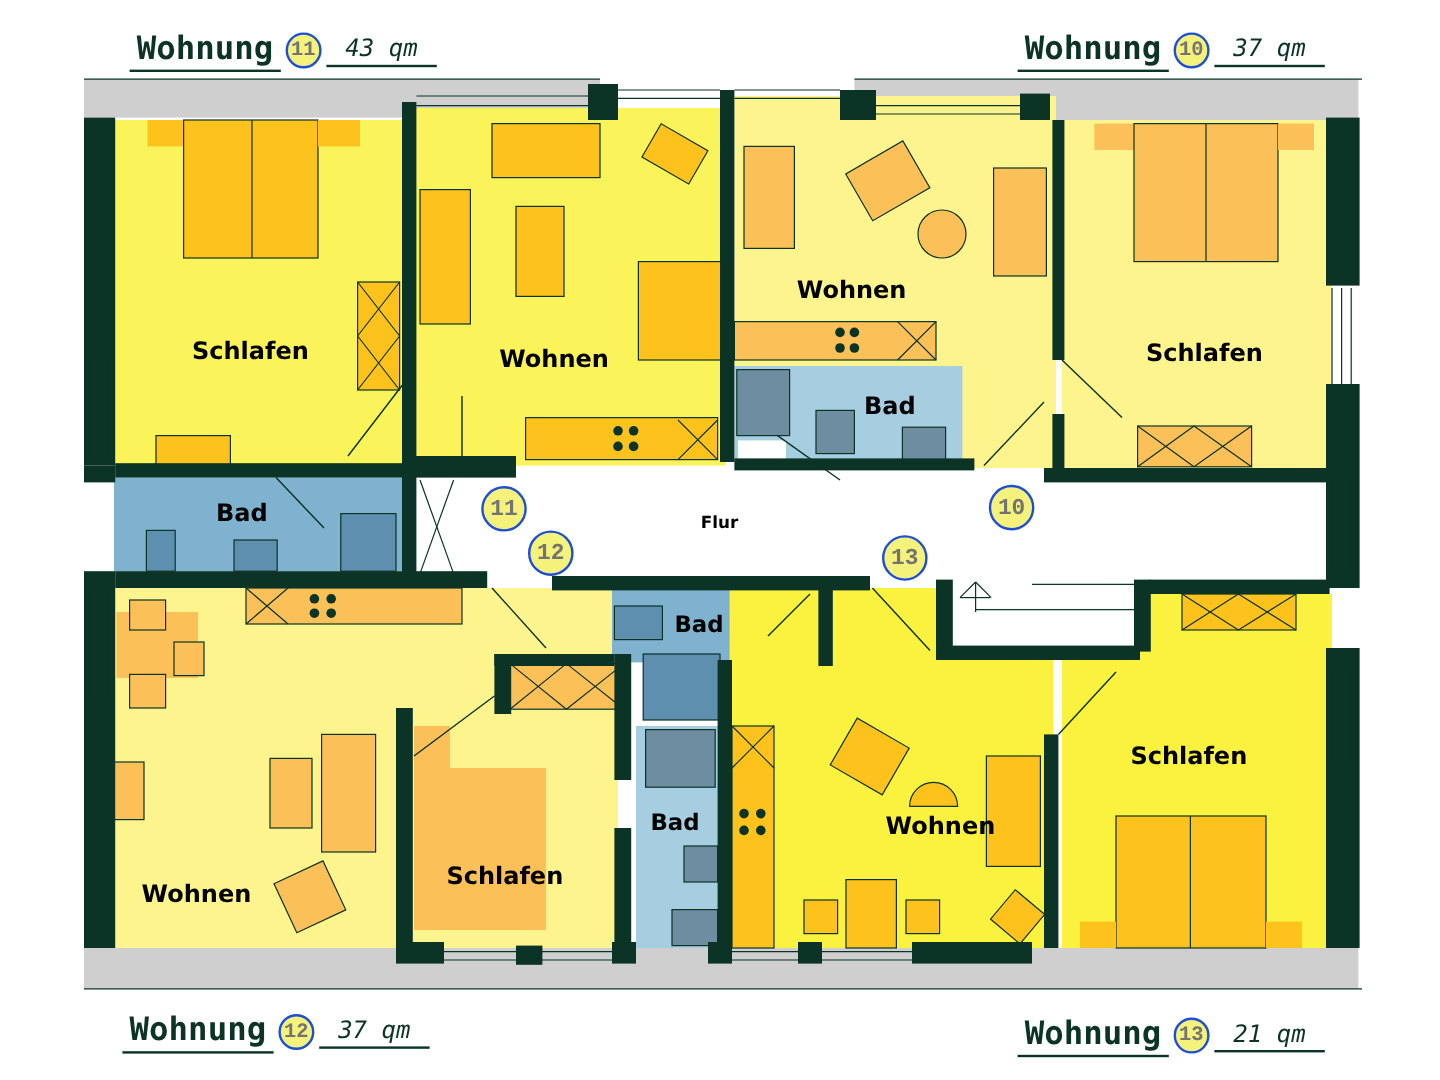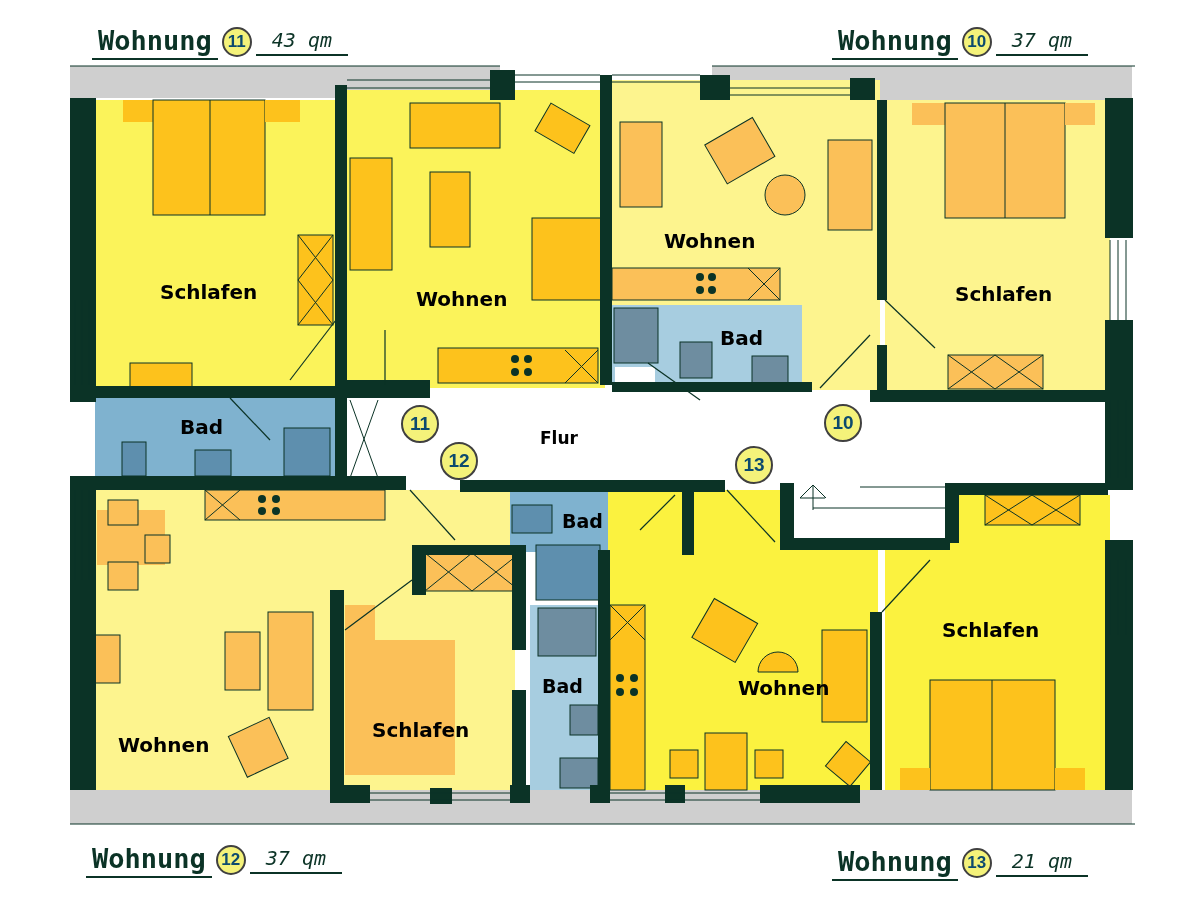--- a/index.html
+++ b/index.html
@@ -1,20 +1,20 @@
 <!DOCTYPE html>
 <html><head>
 <meta charset="utf-8">
 <style>
   html, body { margin:0; padding:0; background:#ffffff; }
   body { width:1200px; height:900px; position:relative; overflow:hidden; font-family:"DejaVu Sans", sans-serif; }
   .lbl { position:absolute; color:#000000; font-family:"DejaVu Sans", sans-serif; font-weight:bold; letter-spacing:0px; white-space:nowrap; }
-  .title-row { position:absolute; display:flex; align-items:center; height:40px; }
+  .title-row { position:absolute; display:flex; align-items:center; height:40px;margin-left:16px; }
   .title-row .word { font-family:"DejaVu Sans Mono", monospace; font-size:27px; font-weight:bold; color:#0b3326; border-bottom:2px solid #0b3326; padding:0 6px 2px 6px; }
-  .badge { display:inline-flex; align-items:center; justify-content:center; width:30px; height:30px; border-radius:50%; border:2px solid #404040; background:#f4f27a; color:#0c4a6e; font-weight:bold; font-size:17px; font-family:Liberation Sans, sans-serif; margin:0 4px; box-sizing:border-box; }
+  .badge { display:inline-flex; align-items:center; justify-content:center; width:30px; height:30px; border-radius:50%; border:2px solid #1d4ed8; background:#f4f27a; color:#737373; font-weight:bold; font-size:17px; font-family:Liberation Mono, monospace; margin:0 4px; box-sizing:border-box; }
   .title-row .area { font-family:"DejaVu Sans Mono", monospace; font-size:20px; color:#0b3326; border-bottom:2px solid #0b3326; padding:0 6px 2px 16px; min-width:70px;font-style:italic; }
   .corr-badge { position:absolute; }
   svg { position:absolute; left:0; top:0; }
 </style>
 </head>
 <body>
 
 <svg width="1200" height="900" viewBox="0 0 1200 900">
 
   <rect x="70" y="66" width="430" height="32" fill="#cfcfcf"></rect>
@@ -261,21 +261,21 @@
   <span class="badge">13</span>
   <span class="area">21 qm</span>
 </div>
 
 <span class="lbl" style="left:160px; top:280px; font-size:20px;">Schlafen</span>
 <span class="lbl" style="left:416px; top:287px; font-size:20px;">Wohnen</span>
 <span class="lbl" style="left:180px; top:415px; font-size:20px;">Bad</span>
 <span class="lbl" style="left:664px; top:229px; font-size:20px;">Wohnen</span>
 <span class="lbl" style="left:955px; top:282px; font-size:20px;">Schlafen</span>
 <span class="lbl" style="left:720px; top:326px; font-size:20px;">Bad</span>
-<span class="lbl" style="left:540px; top:428px; font-size:17px;">Flur</span>
+<span class="lbl" style="left:584px; top:428px; font-size:14px;">Flur</span>
 <span class="lbl" style="left:562px; top:510px; font-size:19px;">Bad</span>
 <span class="lbl" style="left:542px; top:675px; font-size:19px;">Bad</span>
 <span class="lbl" style="left:738px; top:676px; font-size:20px;">Wohnen</span>
 <span class="lbl" style="left:942px; top:618px; font-size:20px;">Schlafen</span>
 <span class="lbl" style="left:118px; top:733px; font-size:20px;">Wohnen</span>
 <span class="lbl" style="left:372px; top:718px; font-size:20px;">Schlafen</span>
 
 <span class="badge corr-badge" style="left:397px; top:405px; width:38px; height:38px; font-size:19px;">11</span>
 <span class="badge corr-badge" style="left:436px; top:442px; width:38px; height:38px; font-size:19px;">12</span>
 <span class="badge corr-badge" style="left:731px; top:446px; width:38px; height:38px; font-size:19px;">13</span>

